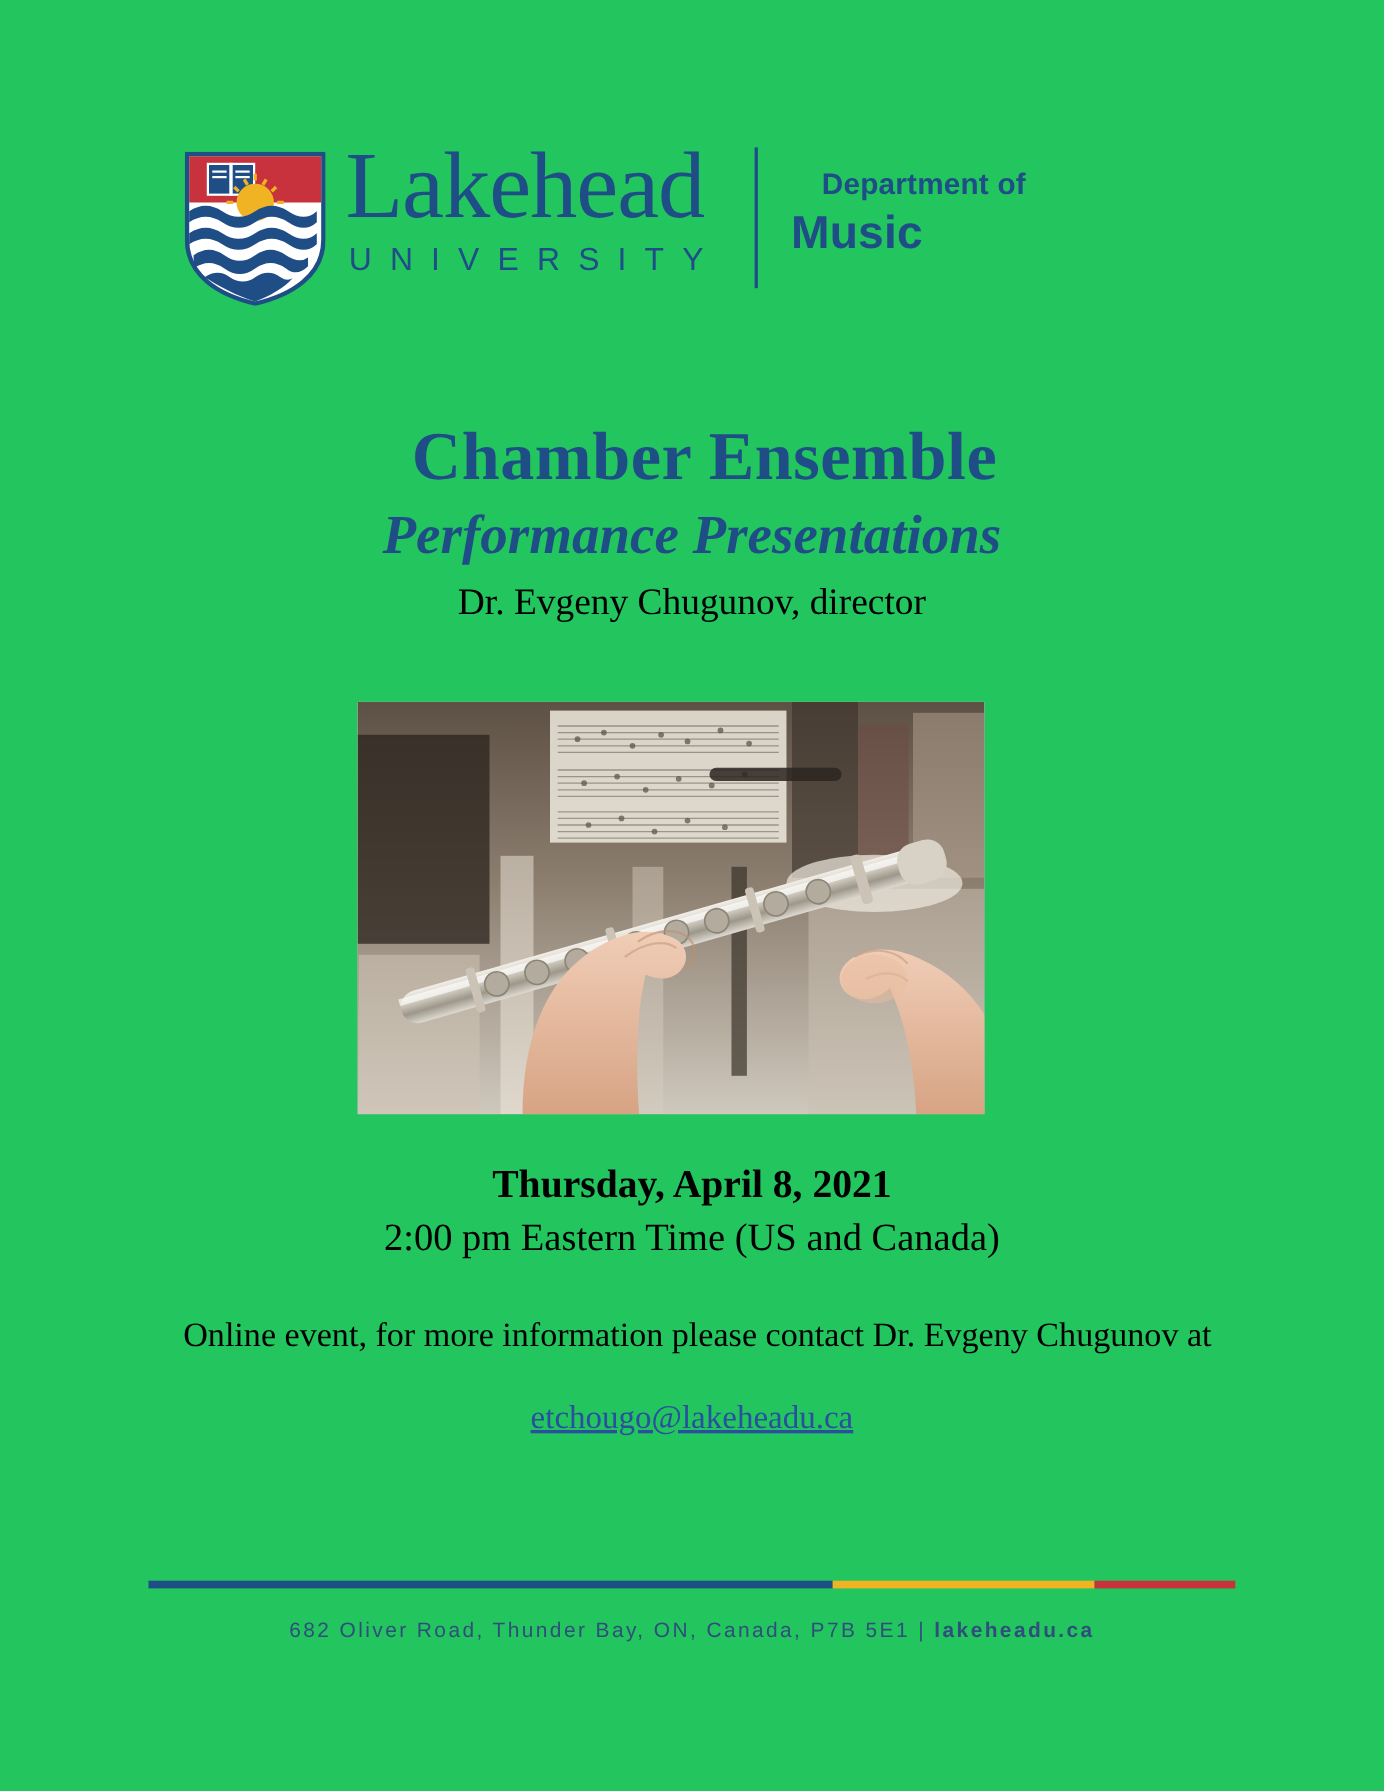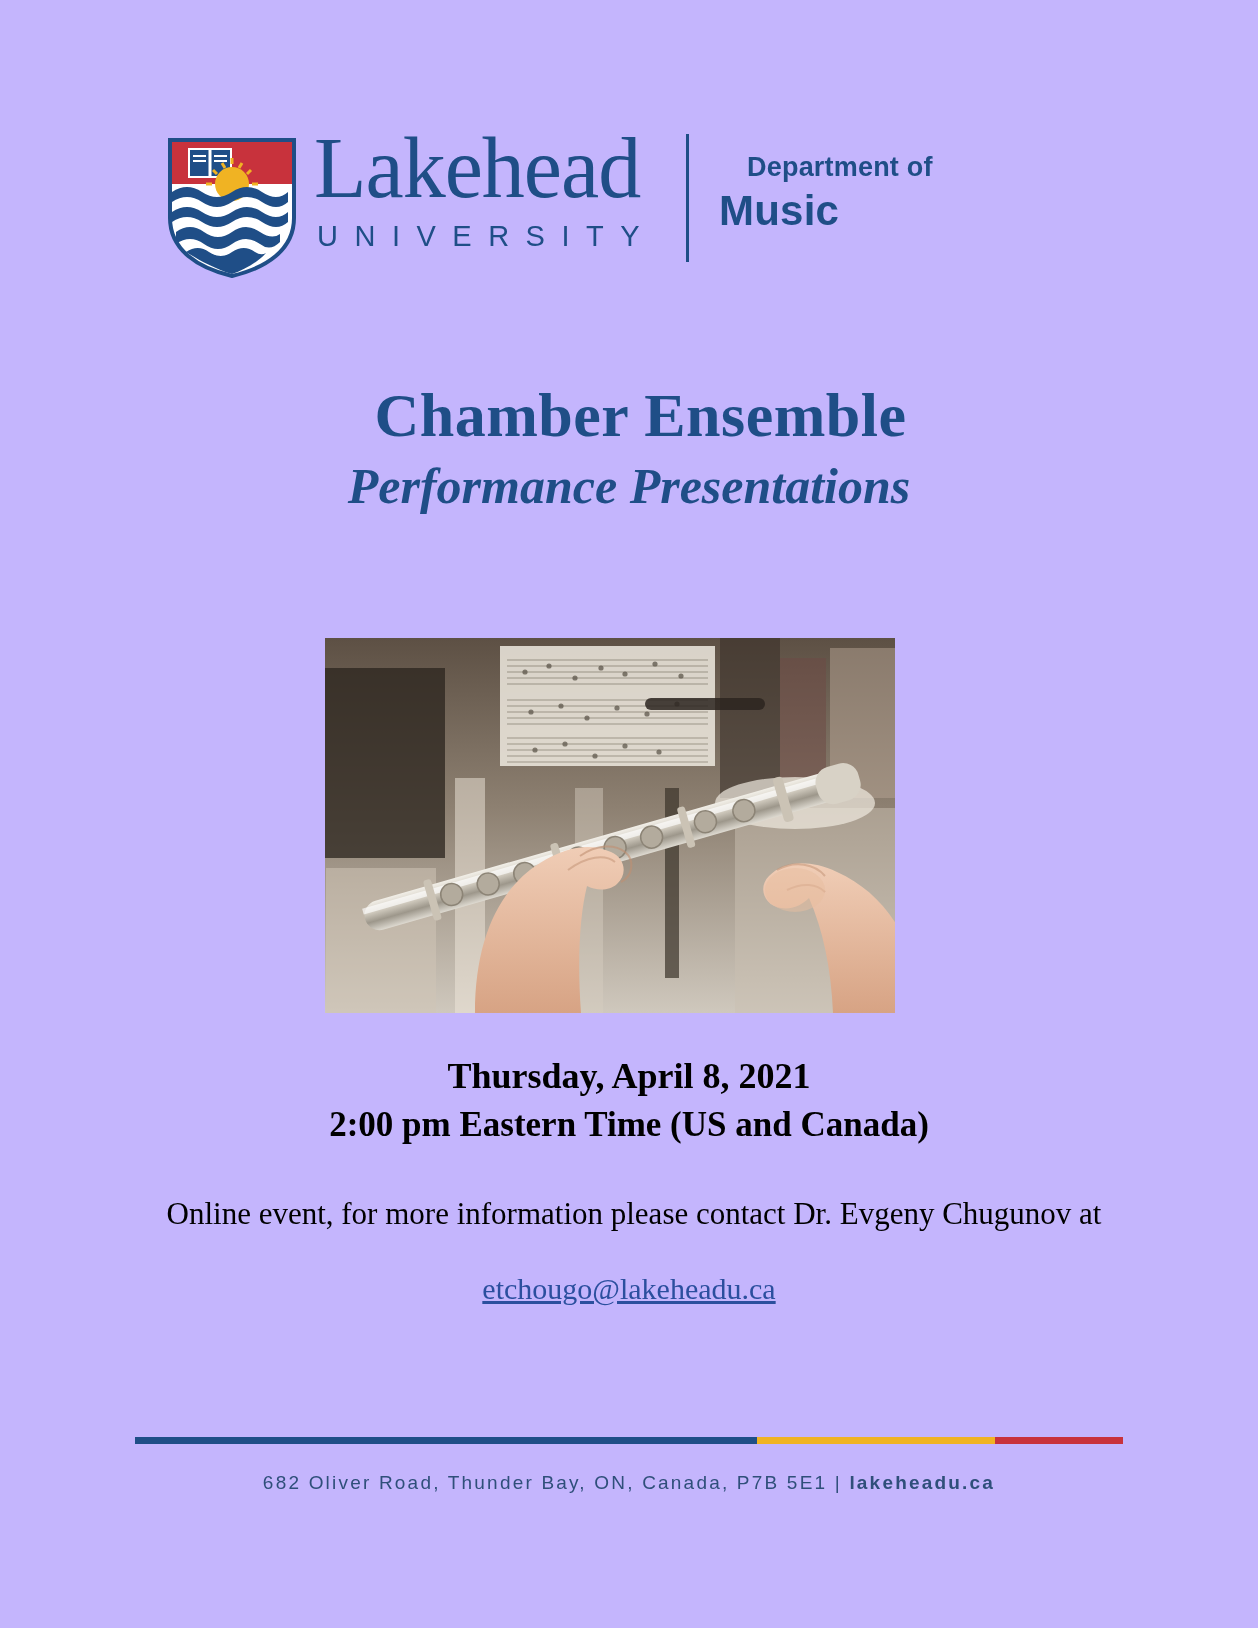--- a/index.html
+++ b/index.html
@@ -11,21 +11,21 @@
     width: 1258px;
     height: 1628px;
     position: relative;
     font-family: "Liberation Serif", serif;
     overflow: hidden;
   }
 
   .page {
     position: absolute;
     inset: 0;
-    background: #c4b5fd;
+    background: #22c55e;
   }
 
   
   .header {
     position: absolute;
     top: 128px;
     left: 168px;
     width: 930px;
     height: 160px;
     display: flex;
@@ -143,21 +143,21 @@
     text-align: center;
   }
   .date-line {
     font-family: "Liberation Serif", serif;
     font-weight: bold;
     font-size: 36px;
     color: #000000;
   }
   .time-line {
     font-family: "Liberation Serif", serif;
-    font-weight: bold;
+    font-weight: normal;
     font-size: 35px;
     color: #000000;
     margin-top: 8px;
   }
 
   
   .contact-block {
     position: absolute;
     top: 1196px;
     left: 0;
@@ -267,20 +267,21 @@
 
     <div class="dept">
       <div class="dept-line1">Department of</div>
       <div class="dept-line2">Music</div>
     </div>
   </div>
 
   <div class="title-block">
     <div class="title-main">Chamber Ensemble</div>
     <div class="title-sub">Performance Presentations</div>
+    <div class="title-director">Dr. Evgeny Chugunov, director</div>
   </div>
 
   <div class="photo">
     <svg width="570" height="375" viewBox="0 0 570 375" xmlns="http://www.w3.org/2000/svg">
       <defs>
         <linearGradient id="bg" x1="0" y1="0" x2="0" y2="1">
           <stop offset="0%" stop-color="#5d5044"></stop>
           <stop offset="45%" stop-color="#8d8071"></stop>
           <stop offset="100%" stop-color="#cfc8bd"></stop>
         </linearGradient>

